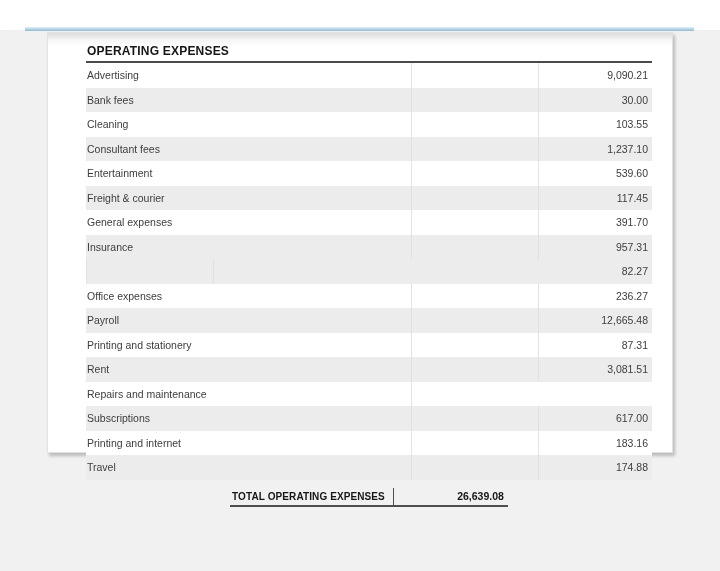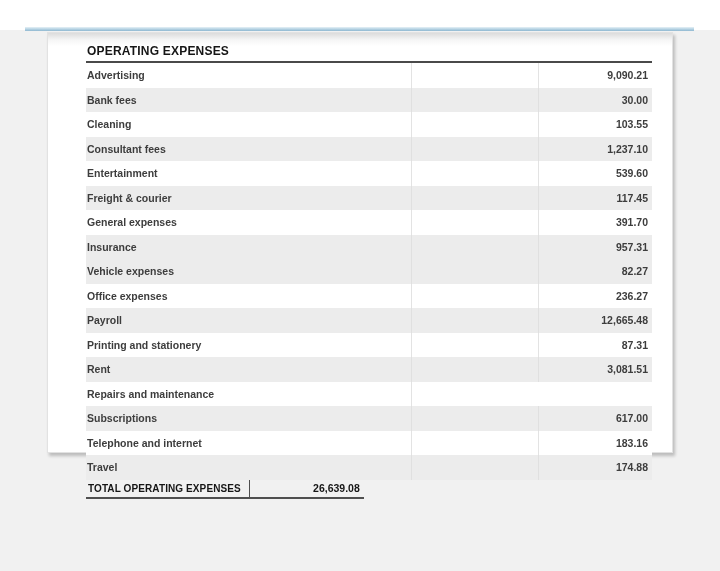--- a/index.html
+++ b/index.html
@@ -24,28 +24,28 @@
     border:1px solid #e2e2e2;
     box-shadow:2px 3px 3px rgba(0,0,0,0.22);
   }
   .report { margin:0 20px 0 38px; }
   .report-title {
     padding:11px 0 3px 1px;
     font-size:12px; font-weight:bold; letter-spacing:0.2px;
     color:#161616;
     border-bottom:2px solid #4a4a4a;
   }
-  .rows { width:100%;font-weight:bold; }
+  .rows { width:100%; }
   .row { display:flex; height:24.5px; line-height:24.5px; font-size:10.5px; color:#3d3d3d; background:#ffffff; }
   .row.alt { background:#ececec; }
   .cell-label  { width:325px; padding-left:1px; overflow:hidden; white-space:nowrap; }
   .cell-mid    { width:127px; border-left:1px solid #e3e3e3; }
   .row.alt .cell-mid, .row.alt .cell-amount { border-left-color:#e0e0e0; }
   .cell-amount { flex:1; border-left:1px solid #e3e3e3; text-align:right; padding-right:4px; white-space:nowrap; }
-  .total-row { display:flex; justify-content:flex-start; margin-top:0; }
+  .total-row { display:flex; justify-content:center; margin-top:8px; }
   .total-inner {
     display:flex; align-items:center; height:19px;
     border-bottom:2px solid #4f4f4f;
   }
   .total-label {
     font-size:10px; font-weight:bold; color:#161616; letter-spacing:0.1px;
     padding:0 8px 0 2px; white-space:nowrap;
   }
   .total-vsep { width:1px; align-self:stretch; background:#4f4f4f; }
   .total-amount {
@@ -98,21 +98,20 @@
           <span class="cell-label">General expenses</span>
           <span class="cell-mid"></span>
           <span class="cell-amount">391.70</span>
         </div>
         <div class="row alt">
           <span class="cell-label">Insurance</span>
           <span class="cell-mid"></span>
           <span class="cell-amount">957.31</span>
         </div>
         <div class="row alt">
-          <span class="cell-label">Vehicle expenses</span>
           <span class="cell-mid"></span>
           <span class="cell-amount">82.27</span>
         </div>
         <div class="row">
           <span class="cell-label">Office expenses</span>
           <span class="cell-mid"></span>
           <span class="cell-amount">236.27</span>
         </div>
         <div class="row alt">
           <span class="cell-label">Payroll</span>
@@ -132,21 +131,21 @@
         <div class="row">
           <span class="cell-label">Repairs and maintenance</span>
           <span class="cell-mid"></span>
         </div>
         <div class="row alt">
           <span class="cell-label">Subscriptions</span>
           <span class="cell-mid"></span>
           <span class="cell-amount">617.00</span>
         </div>
         <div class="row">
-          <span class="cell-label">Telephone and internet</span>
+          <span class="cell-label">Printing and internet</span>
           <span class="cell-mid"></span>
           <span class="cell-amount">183.16</span>
         </div>
         <div class="row alt">
           <span class="cell-label">Travel</span>
           <span class="cell-mid"></span>
           <span class="cell-amount">174.88</span>
         </div>
       </div>
 

